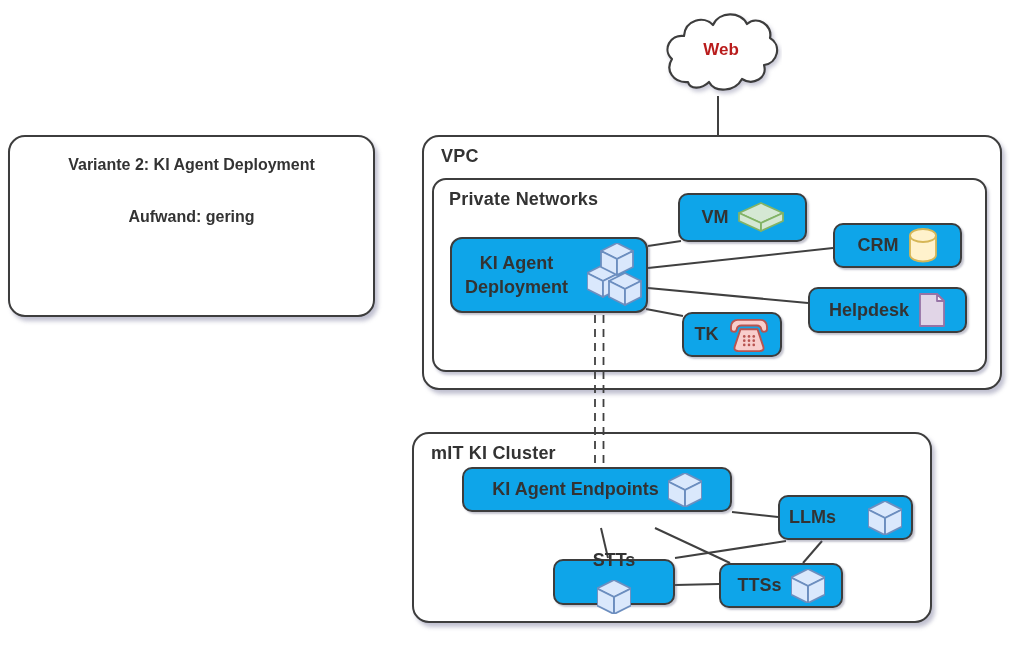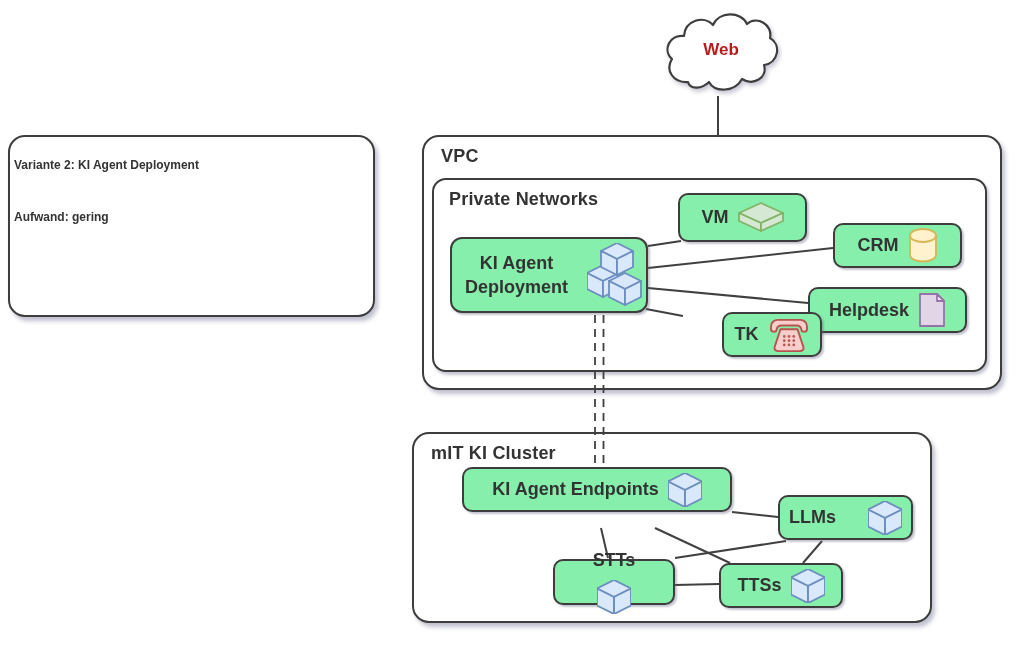--- a/index.html
+++ b/index.html
@@ -10,30 +10,30 @@
   
   .cbox { position:absolute; background:#fff; border:2px solid #3d3d3d; border-radius:17px;
     box-shadow:3px 4px 4px rgba(115,115,150,.45); z-index:1; }
   .cbox .cbox-label { position:absolute; top:9px; left:17px; font-size:18px; font-weight:700;
     color:#333; letter-spacing:.2px; white-space:nowrap; }
 
   
   .edges { position:absolute; left:0; top:0; z-index:2; }
 
   
-  .node { position:absolute; background:#86efac; border:2px solid #3d3d3d; border-radius:10px;
+  .node { position:absolute; background:#0ea5e9; border:2px solid #3d3d3d; border-radius:10px;
     display:flex; align-items:center; justify-content:center; gap:9px; z-index:3;
     box-shadow:2px 2px 2px rgba(100,100,130,.38); font-size:18px; font-weight:700; color:#333; }
   .node .nlabel { white-space:nowrap; }
   .node.wrap .nlabel { white-space:normal; text-align:center; width:122px; line-height:1.35; }
   .node svg { flex:0 0 auto; display:block; }
 
   
-  .note-content { position:absolute; inset:0; padding:15px 4px; font-size:12px; font-weight:700;
-    color:#333; line-height:26px; }
+  .note-content { position:absolute; inset:0; padding:15px 4px; font-size:16px; font-weight:700;
+    color:#333; line-height:26px;text-align:center; }
   .note-title { margin-bottom:26px; }
   .note-row { position:relative; }
   .note-kosten-value { position:absolute; left:97px; top:0; width:212px; display:block; }
 
   
   .cloud { position:absolute; left:660px; top:6px; width:122px; height:96px; z-index:3;
     display:flex; align-items:center; justify-content:center; }
   .cloud svg { position:absolute; inset:0; }
   .cloud .cloud-label { position:relative; font-size:17px; font-weight:700; color:#b91c1c; top:-4px; }
 </style>
@@ -145,21 +145,21 @@
   </div>
 
   <div class="node" style="left:808px; top:287px; width:159px; height:46px;">
     <span class="nlabel">Helpdesk</span>
     <svg width="28" height="34" viewBox="0 0 28 34">
       <path d="M2,1 h17 l7,7 v25 h-24 z" fill="#e1d5e7" stroke="#9673a6" stroke-width="1.8" stroke-linejoin="round"></path>
       <path d="M19,1 l7,7 h-7 z" fill="#f2ecf5" stroke="#9673a6" stroke-width="1.8" stroke-linejoin="round"></path>
     </svg>
   </div>
 
-  <div class="node" style="left:682px; top:312px; width:100px; height:45px;margin-left:40px;">
+  <div class="node" style="left:682px; top:312px; width:100px; height:45px;">
     <span class="nlabel">TK</span>
     <svg width="42" height="36" viewBox="0 0 44 38">
       <g stroke="#b85450" stroke-width="2" fill="#f8cecc" stroke-linejoin="round">
         <path d="M13,13 L31,13 L37,31 Q38.5,36 33,36 L11,36 Q5.5,36 7,31 Z"></path>
         <path d="M10,3 h24 a7,7 0 0 1 7,7 v2 a3,3 0 0 1 -6,1 a5,5 0 0 0 -5,-4 h-16 a5,5 0 0 0 -5,4 a3,3 0 0 1 -6,-1 v-2 a7,7 0 0 1 7,-7 z"></path>
       </g>
       <g fill="#b85450">
         <circle cx="17" cy="20.5" r="1.4"></circle>
           <circle cx="22" cy="20.5" r="1.4"></circle>
           <circle cx="27" cy="20.5" r="1.4"></circle>

